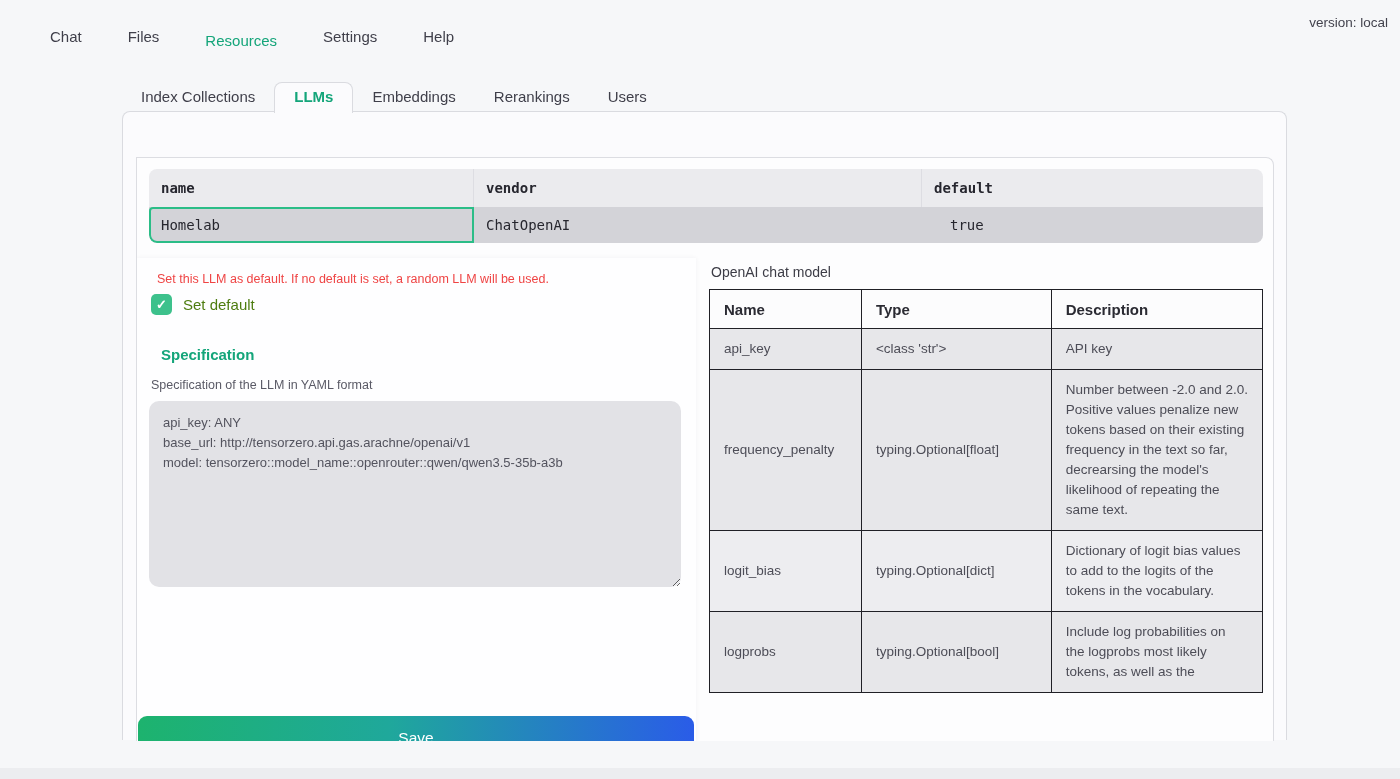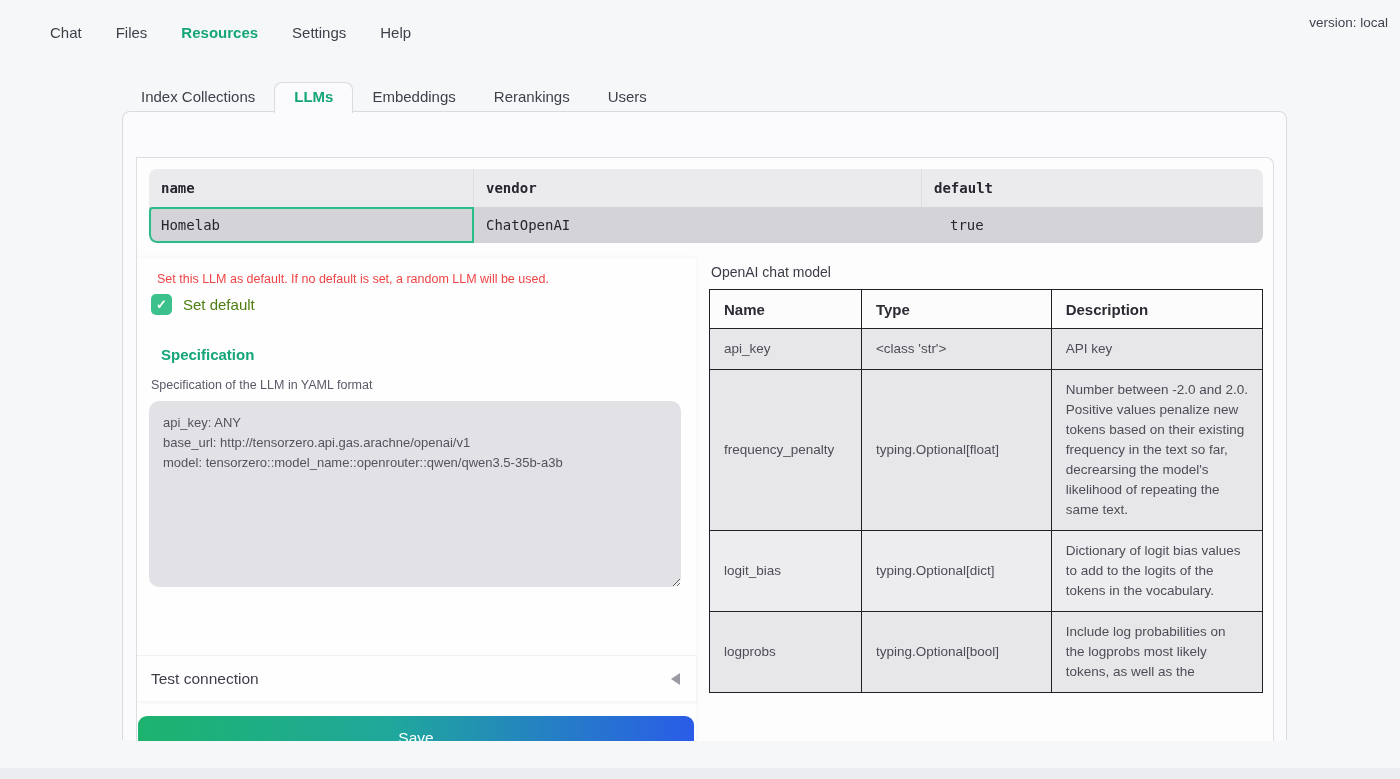--- a/index.html
+++ b/index.html
@@ -8,25 +8,25 @@
     position:relative;
     background:#f6f7f9;
     font-family:"Liberation Sans", sans-serif;
     color:#4a4a55;
     overflow:hidden;
   }
 
   
   .topnav {
     position:absolute; left:50px; top:24px;
-    display:flex; gap:34px; align-items:center;
+    display:flex; gap:46px; align-items:center;
     font-size:15px; color:#3f3f4a;
   }
   .topnav .nav-item { cursor:pointer; }
-  .topnav .nav-item.active { color:var(--green); font-weight:700; }
+  .topnav .nav-item.active { color:var(--green); font-weight:400;margin-top:8px; }
   .version {
     position:absolute; right:12px; top:15px;
     font-size:13.5px; color:#43434e;
   }
 
   :root {
     --green:#14a57a;
     --panel-border:#dadbe0;
   }
 
@@ -211,24 +211,20 @@
         <span class="checkbox-label">Set default</span>
       </div>
 
       <div class="spec-heading">Specification</div>
       <div class="yaml-label">Specification of the LLM in YAML format</div>
 
       <textarea class="yaml-area" spellcheck="false" style="">api_key: ANY
 base_url: http://tensorzero.api.gas.arachne/openai/v1
 model: tensorzero::model_name::openrouter::qwen/qwen3.5-35b-a3b</textarea>
 
-      <div class="test-row">
-        <span class="test-label">Test connection</span>
-        <span class="collapse-arrow"></span>
-      </div>
 
       <button class="save-btn">Save</button>
     </div>
 
     <div class="doc-title">OpenAI chat model</div>
     <table class="doc-table">
       <thead>
         <tr>
           <th class="dt-name">Name</th>
           <th class="dt-type">Type</th>

